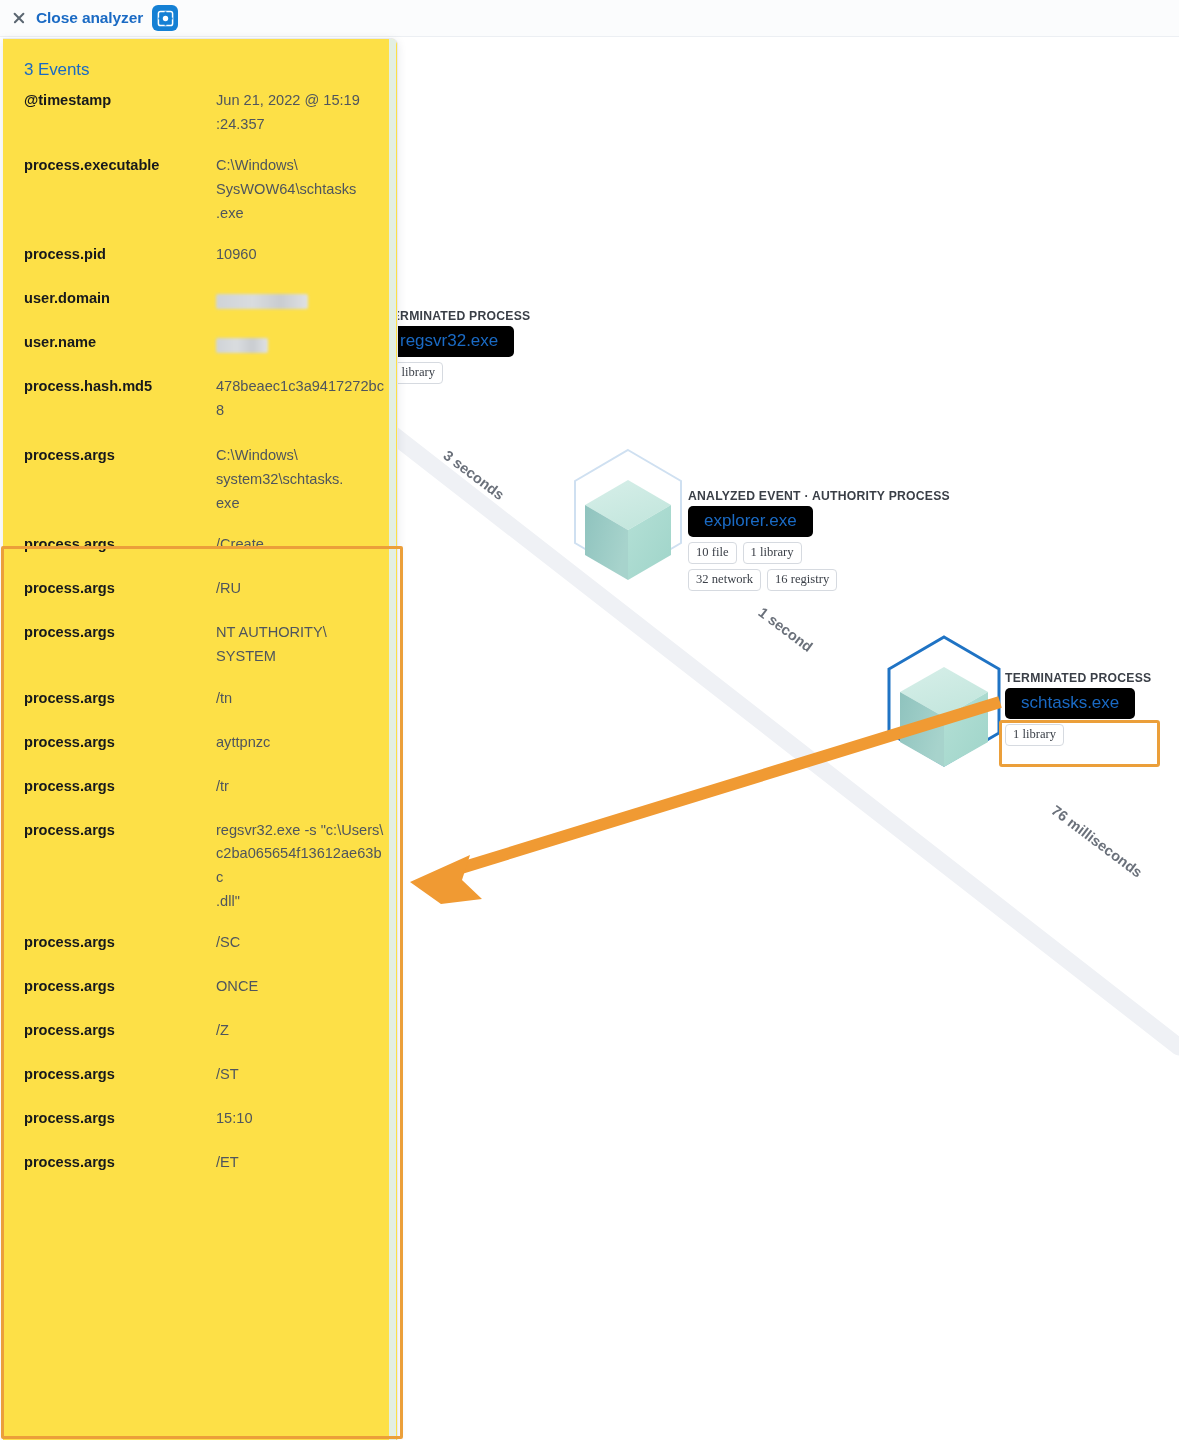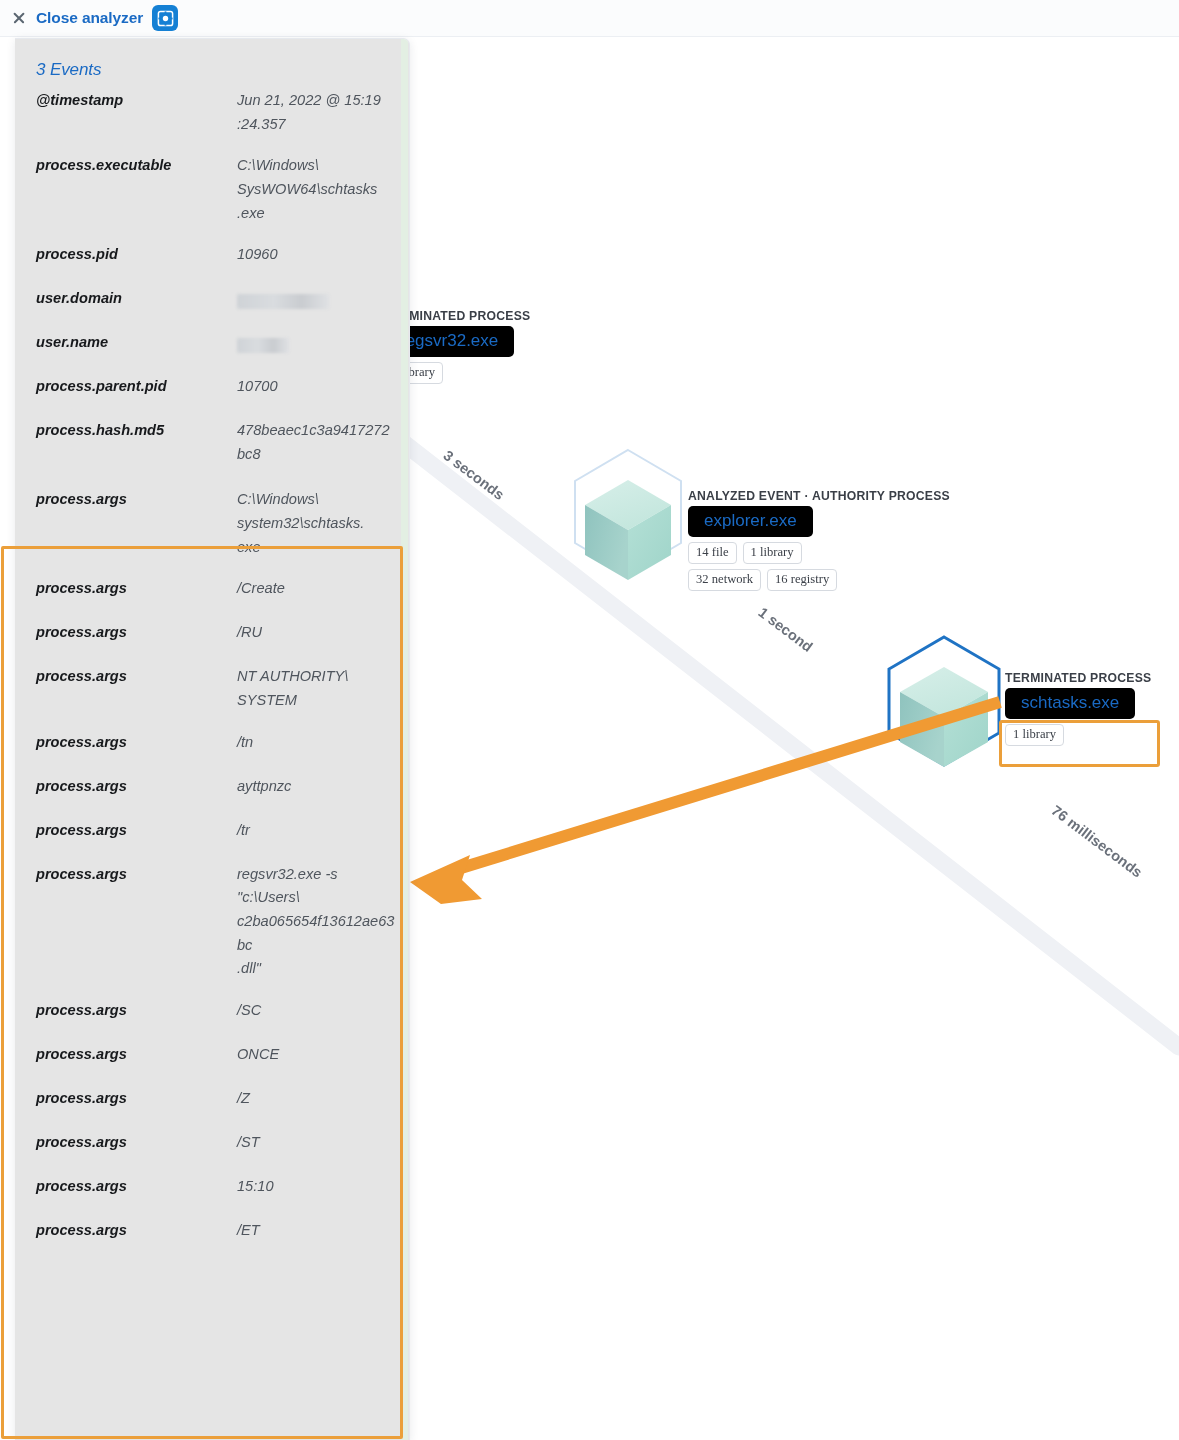--- a/index.html
+++ b/index.html
@@ -61,36 +61,35 @@
   }
   .pill-row { display: flex; gap: 6px; margin-top: 5px; }
   .pill {
     font-size: 12.6px; color: #3c4košk; color:#3c4149;
     background: #fff; border: 1px solid #d6dae0; border-radius: 4px;
     padding: 2px 7px 3px 7px; white-space: nowrap; cursor: pointer; font-family: Liberation Serif, serif;
   }
 
   
   .panel {
-    position: absolute; left: 15px; top: 38px; width: 395px; height: 1402px;
-    background: #e5e5e5;
+    position: absolute; left: 3px; top: 38px; width: 395px; height: 1402px;
+    background: #fde047;
     border: 1px solid #e6e9ee; border-left: none; border-bottom: none;
     border-top-right-radius: 7px;
     box-shadow: 0 2px 10px rgba(30,40,60,.10);
     overflow: hidden;
-    font-style: italic;
   }
   .panel-heading {
     font-size: 17px; color: #1a6ac4; font-weight: 400;
     padding: 21px 0 0 21px; letter-spacing: -.1px;
   }
   .kv-list { padding: 0 0 0 0; }
   .kv-row {
     display: flex; align-items: flex-start;
-    padding: 9px 12px 9px 21px; min-height: 44px; gap: 9px;
+    padding: 9px 12px 9px 21px; min-height: 44px;
   }
   .kv-key {
     width: 168px; flex: none; font-size: 14.6px; font-weight: 700;
     color: #17191c; line-height: 1.45; word-break: break-all; padding-top: 1px;
   }
   .kv-val {
     flex: 1; font-size: 14.6px; color: #4f555d; line-height: 1.62;
     word-break: break-word; white-space: pre-wrap; margin-left: 24px;
   }
   .redact {
@@ -197,21 +196,21 @@
       <div class="node-title">regsvr32.exe</div>
       <div class="pill-row">
         <span class="pill">1 library</span>
       </div>
     </div>
 
     <div class="node-text" style="left:688px; top:452px;">
       <div class="node-kicker">ANALYZED EVENT · AUTHORITY PROCESS</div>
       <div class="node-title">explorer.exe</div>
       <div class="pill-row">
-        <span class="pill">14 file</span>
+        <span class="pill">10 file</span>
         <span class="pill">1 library</span>
       </div>
       <div class="pill-row">
         <span class="pill">32 network</span>
         <span class="pill">16 registry</span>
       </div>
     </div>
 
     <div class="node-text" style="left:1005px; top:634px;">
       <div class="node-kicker">TERMINATED PROCESS</div>
@@ -250,24 +249,20 @@
       <div class="kv-row">
         <div class="kv-key">user.domain</div>
         <div class="kv-val"><span class="redact w2"></span></div>
       </div>
 
       <div class="kv-row">
         <div class="kv-key">user.name</div>
         <div class="kv-val"><span class="redact w1"></span></div>
       </div>
 
-      <div class="kv-row">
-        <div class="kv-key">process.parent.pid</div>
-        <div class="kv-val">10700</div>
-      </div>
 
       <div class="kv-row">
         <div class="kv-key">process.hash.md5</div>
         <div class="kv-val">478beaec1c3a9417272bc8</div>
       </div>
 
       <div class="kv-row" style="padding-top:13px;">
         <div class="kv-key">process.args</div>
         <div class="kv-val">C:\Windows\
 system32\schtasks.

